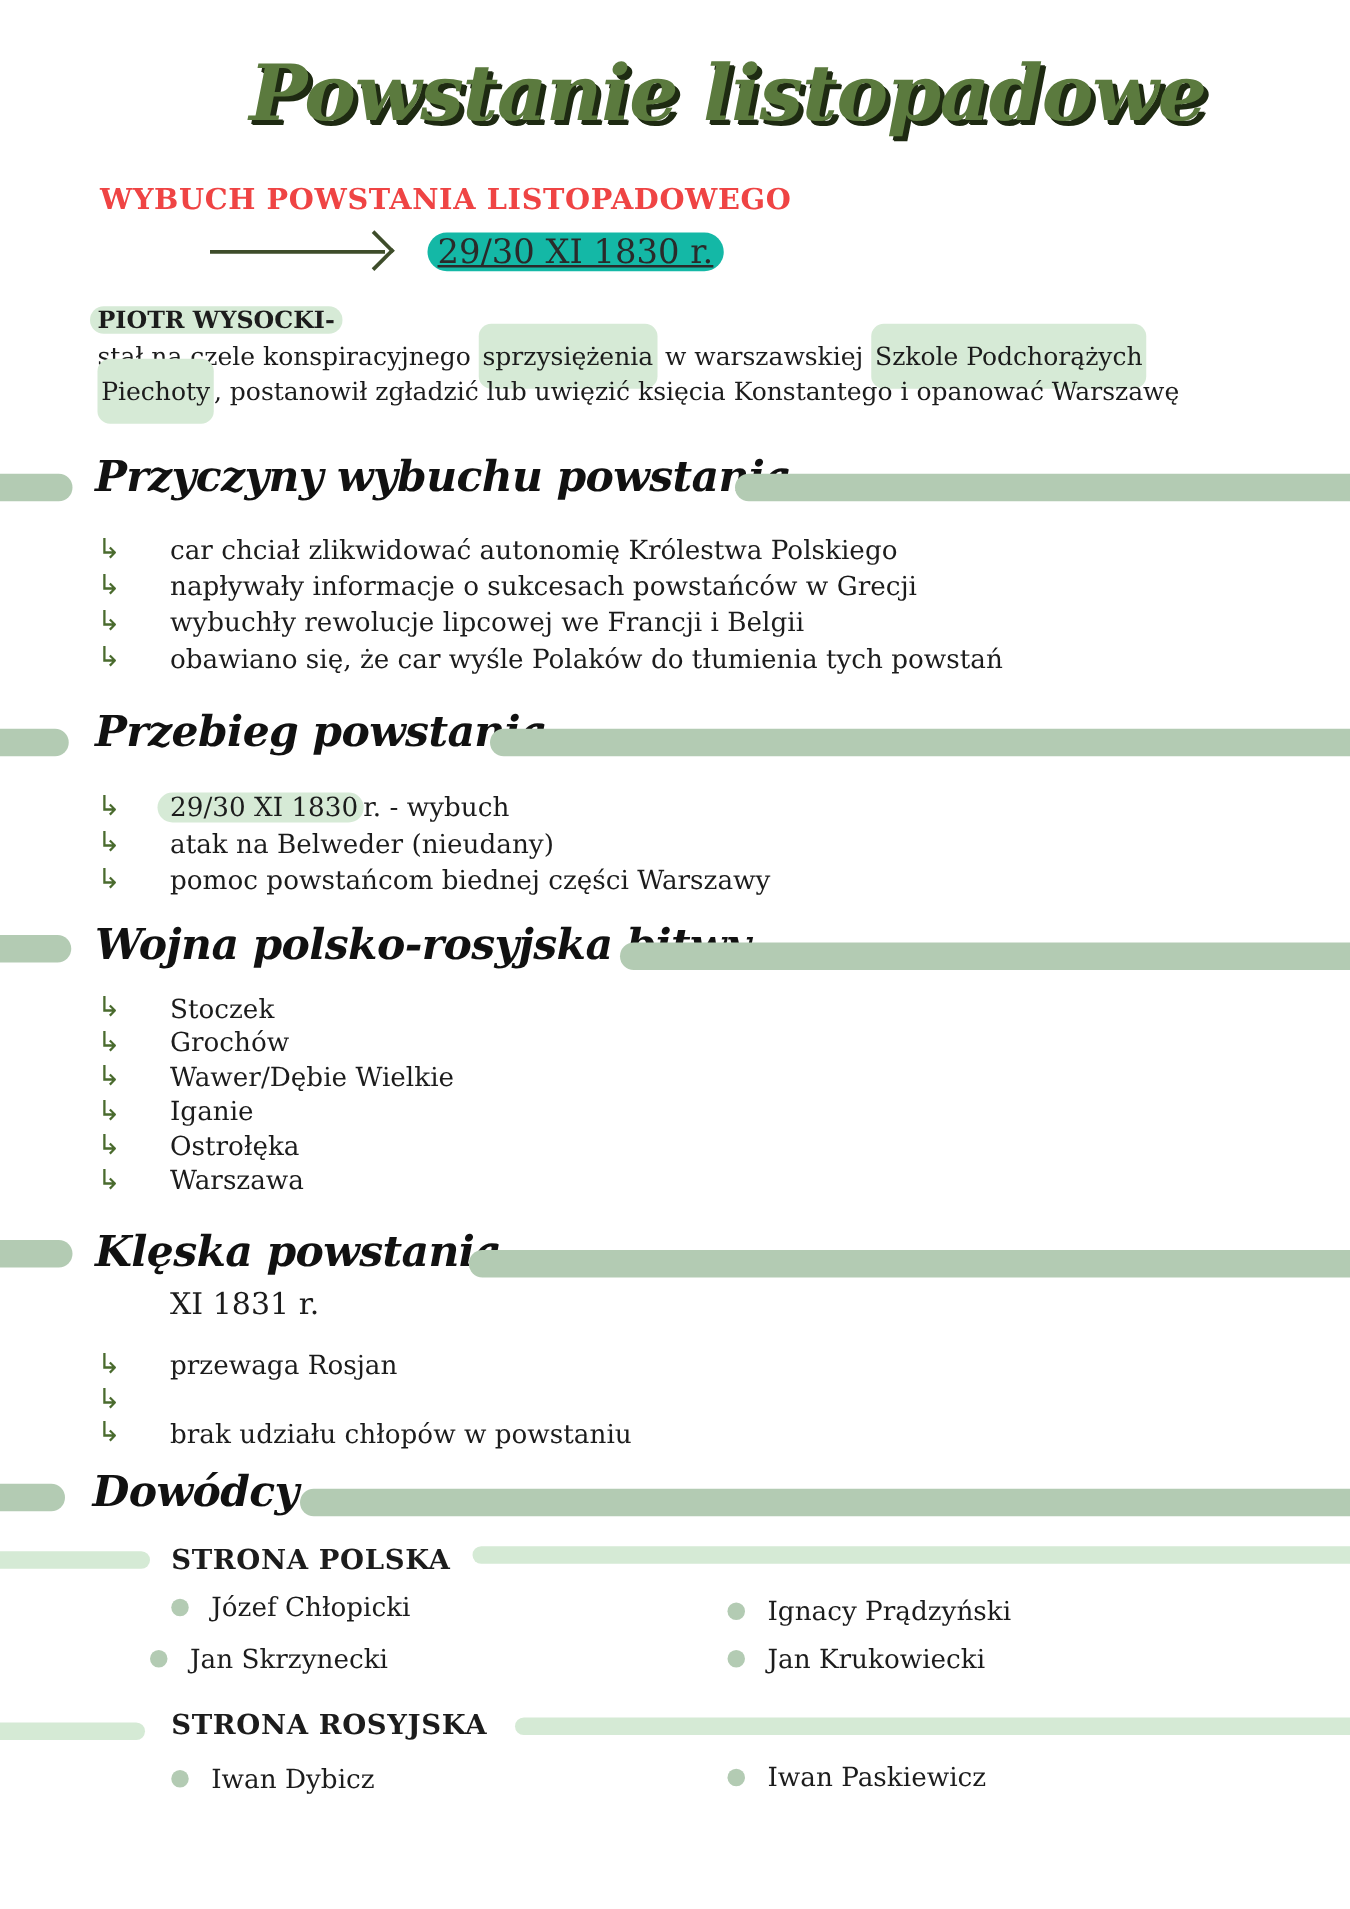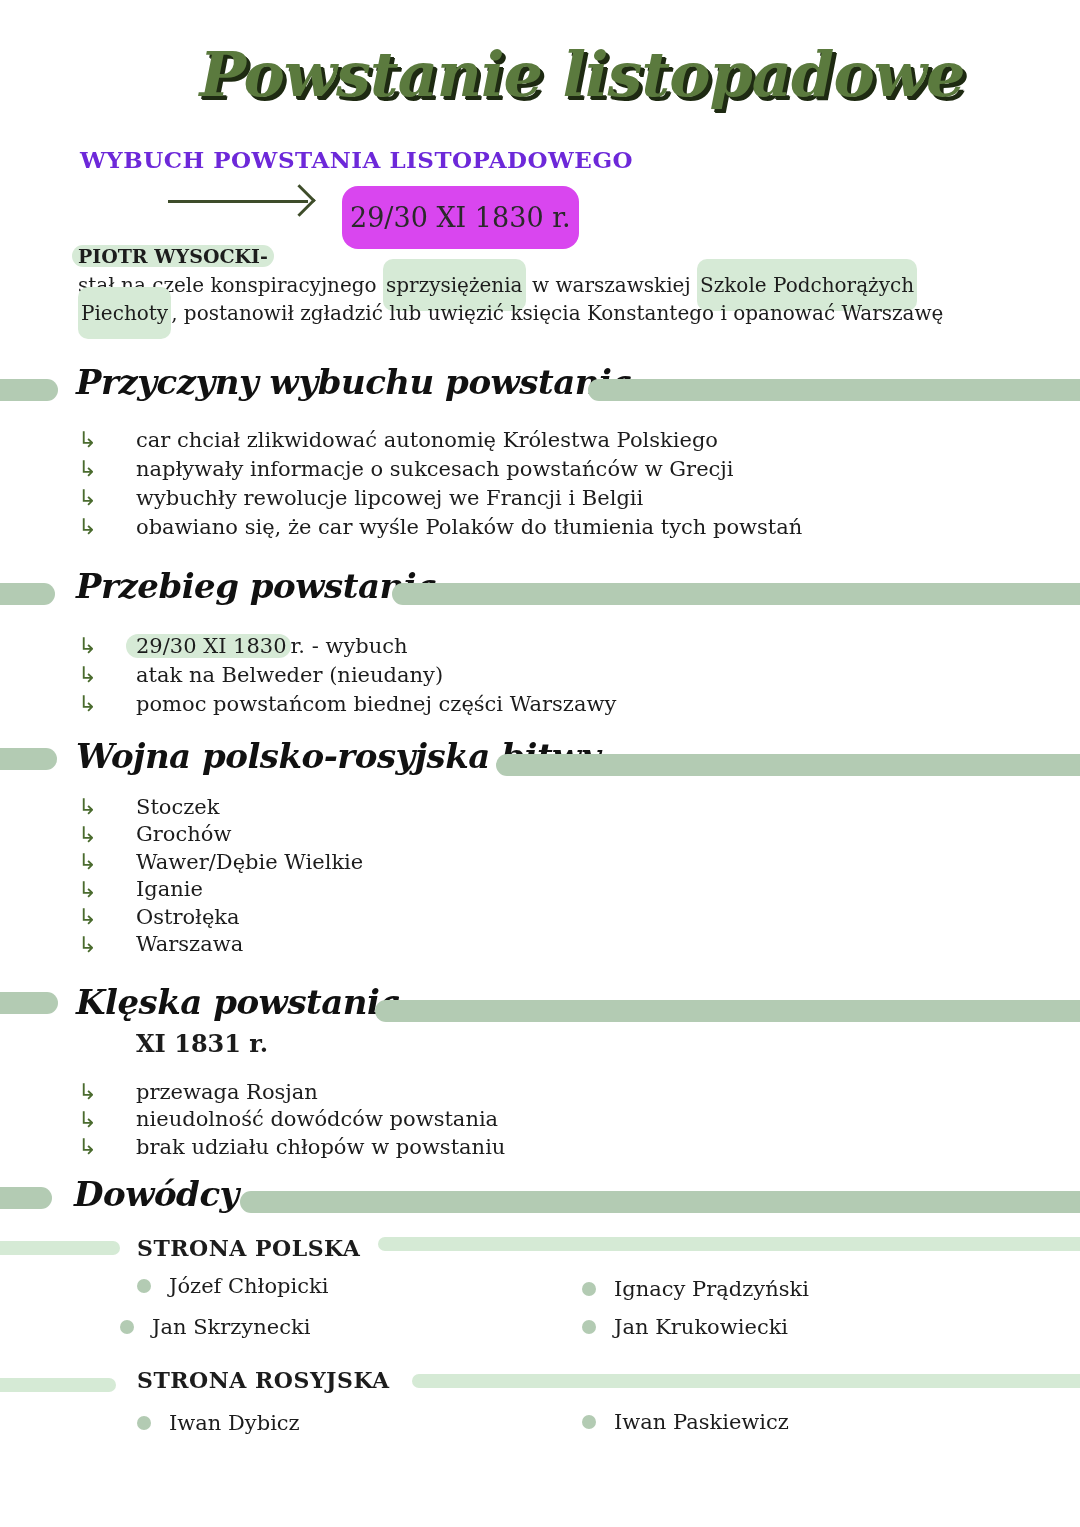--- a/index.html
+++ b/index.html
@@ -7,27 +7,27 @@
            font-family: "DejaVu Serif", "Liberation Serif", serif; color: #1c1c1c; }
     .abs { position: absolute; }
 
     
     .title { left: 0; width: 1080px; top: 38px; text-align: center;
              font-family: "DejaVu Serif", serif; font-style: italic; font-weight: bold;
              font-size: 62px; letter-spacing: -1px; color: #5b7a3e;
              text-shadow: 3px 3px 0 #1e2a12, 4px 4px 0 #1e2a12; padding-left: 42px; }
 
     .intro-heading { left: 80px; top: 146px; font-size: 23px; font-weight: bold;
-                     letter-spacing: 0.5px; color: #6d28d9; }
+                     letter-spacing: 0.5px; color: #ef4444; }
     .arrow-line { left: 168px; top: 200px; width: 140px; height: 3px; background: #3e4d2a; }
     .arrow-head { left: 288px; top: 189px; width: 20px; height: 20px;
                   border-top: 3px solid #3e4d2a; border-right: 3px solid #3e4d2a;
                   transform: rotate(45deg); }
     .date-hl { left: 342px; top: 186px; font-size: 27px; color: #2a2a2a;
-               background: #d946ef; border-radius: 16px; padding: 16px 8px; }
+               background: #14b8a6; border-radius: 16px; padding: 0 8px; text-decoration: underline; }
 
     .hl { background: #d6ead6; border-radius: 10px; padding: 14px 3px; }
     .name-tag { left: 72px; top: 245px; font-size: 19px; font-weight: bold;
                 background: #d6ead6; border-radius: 14px; padding: 0 6px; }
     .para { left: 78px; top: 271px; width: 980px; font-size: 20px; line-height: 28px; }
 
     
     .sec-left { left: 0; height: 22px; background: #b3cbb3; border-radius: 0 12px 12px 0; }
     .sec-right { height: 22px; background: #b3cbb3; border-radius: 12px 0 0 12px; right: 0; }
     .sec-title { font-family: "DejaVu Serif", serif; font-style: italic; font-weight: bold;
@@ -124,29 +124,28 @@
     </div>
   <div class="row" style="height:27.5px">
       <span class="arr">↳</span>
       <span>Warszawa</span>
     </div>
 </div>
 
 <div class="abs sec-left" style="top:992px;width:58px;"></div>
 <div class="abs sec-title" style="left:76px;top:982px;">Klęska powstania</div>
 <div class="abs sec-right" style="top:1000px;left:375px;"></div>
-<div class="abs" style="left:136px;top:1029px;font-size:24px;font-weight:bold;">XI 1831 r.</div>
+<div class="abs" style="left:136px;top:1029px;font-size:24px;font-weight:normal;">XI 1831 r.</div>
 <div class="abs list" style="top:1078px;">
   <div class="row" style="height:27.5px">
       <span class="arr">↳</span>
       <span>przewaga Rosjan</span>
     </div>
   <div class="row" style="height:27.5px">
       <span class="arr">↳</span>
-      <span>nieudolność dowódców powstania</span>
     </div>
   <div class="row" style="height:27.5px">
       <span class="arr">↳</span>
       <span>brak udziału chłopów w powstaniu</span>
     </div>
 </div>
 
 <div class="abs sec-left" style="top:1187px;width:52px;"></div>
 <div class="abs sec-title" style="left:74px;top:1174px;">Dowódcy</div>
 <div class="abs sec-right" style="top:1191px;left:240px;"></div>

